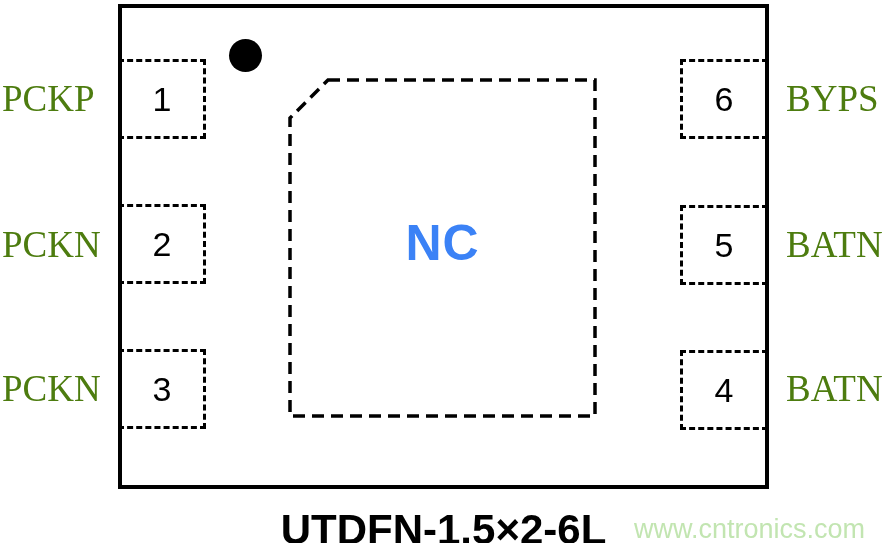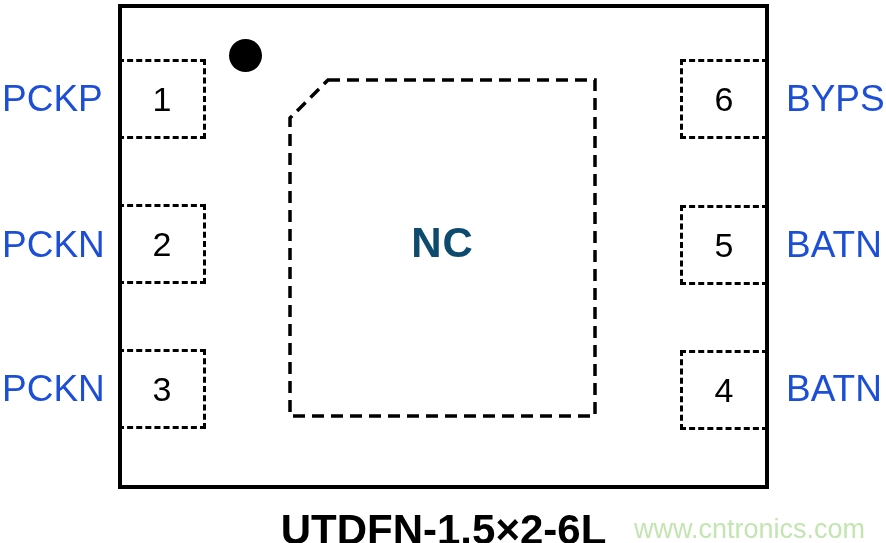--- a/index.html
+++ b/index.html
@@ -56,42 +56,43 @@
   }
   .pin-box.p1 { left: 118px; top: 59px; }
   .pin-box.p2 { left: 118px; top: 204px; }
   .pin-box.p3 { left: 118px; top: 349px; }
   .pin-box.p6 { left: 680px; top: 59px; }
   .pin-box.p5 { left: 680px; top: 205px; }
   .pin-box.p4 { left: 680px; top: 350px; }
   .pin-label {
     position: absolute;
     font-size: 37px;
-    color: #1d4ed8;
+    color: #4d7c0f;
     line-height: 44px;
     height: 44px;
     white-space: nowrap;
+    font-family: Liberation Serif, serif;
   }
   .pin-label.left  { left: 2px; }
   .pin-label.right { left: 786px; }
   .row-a { top: 77px; }
   .row-b { top: 223px; }
   .row-c { top: 367px; }
   .nc-label {
     position: absolute;
     left: 290px;
     top: 216px;
     width: 305px;
     height: 54px;
     display: flex;
     align-items: center;
     justify-content: center;
-    font-size: 42px;
+    font-size: 50px;
     font-weight: bold;
-    color: #0c4a6e;
+    color: #3b82f6;
     letter-spacing: 1px;
     text-align: right;
   }
   .package-title {
     position: absolute;
     left: 118px;
     top: 506px;
     width: 651px;
     text-align: center;
     font-size: 42px;

